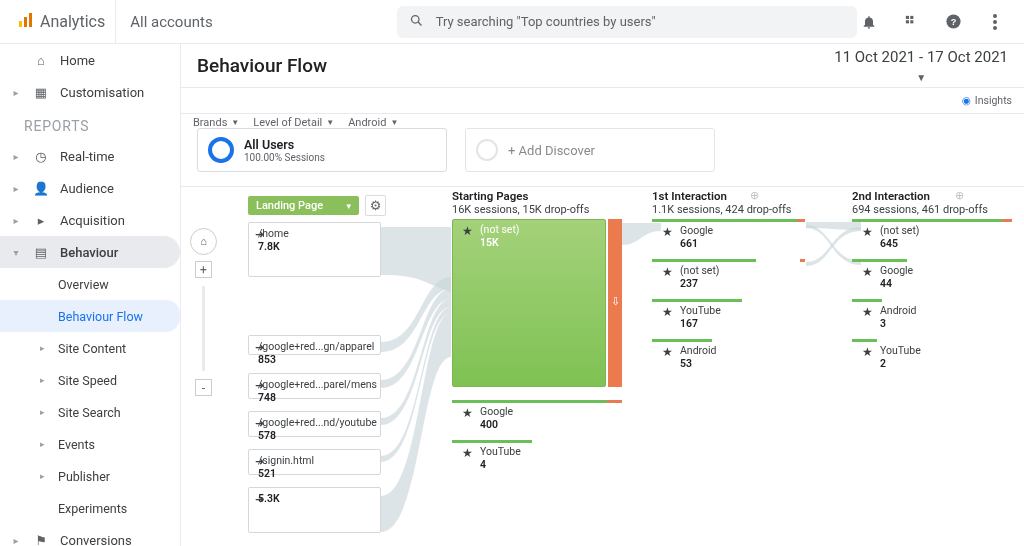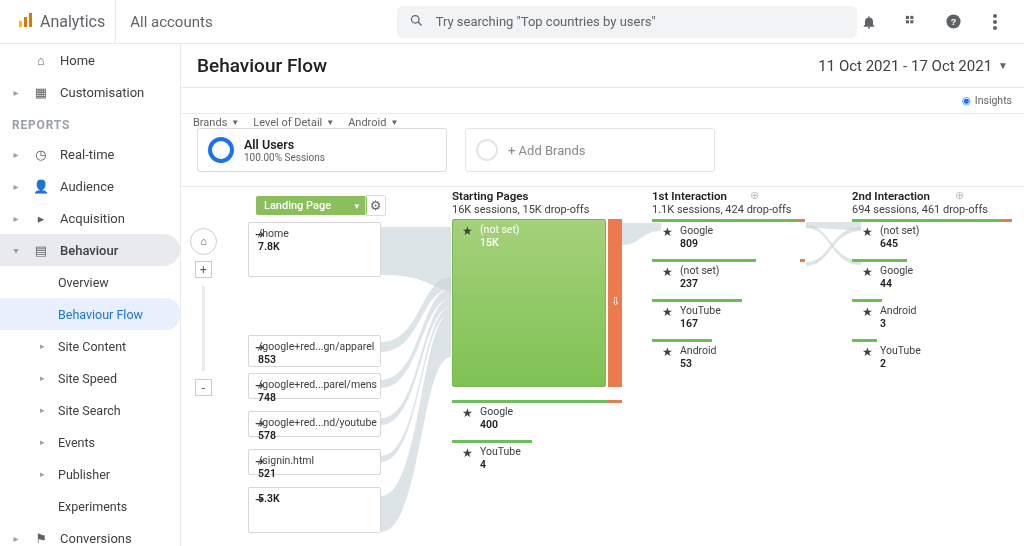--- a/index.html
+++ b/index.html
@@ -11,47 +11,47 @@
   .brand-name { color:#5f6368; font-size:16px; }
   .accounts { color:#5f6368; font-size:15px; padding:0 14px; }
   .search { flex:0 0 460px; margin-left:170px; display:flex; align-items:center; height:32px; background:#f1f3f4; border-radius:6px; padding:0 12px; gap:12px; color:#5f6368; }
   .header-right { margin-left:auto; display:flex; align-items:center; gap:20px; padding-right:10px; }
   .icon-btn { display:inline-flex; align-items:center; justify-content:center; width:22px; height:22px; color:#5f6368; }
   
   .left-nav { position:absolute; top:44px; left:0; bottom:0; width:181px; border-right:1px solid #e8eaed; overflow:hidden; background:#fff; }
   .nav-row { display:flex; align-items:center; height:32px; padding:0 8px 0 10px; gap:10px; color:#3c4043; font-size:13px; cursor:pointer; }
   .nav-row .chevron { width:12px; display:flex; justify-content:center; color:#9aa0a6; font-size:10px; }
   .nav-row .nav-icon { width:18px; color:#5f6368; display:flex; justify-content:center; }
-  .nav-section-label { font-size:12px; letter-spacing:0.8px; color:#9aa0a6; padding:10px 12px 6px; font-weight:700; }
+  .nav-section-label { font-size:14px; letter-spacing:0.8px; color:#9aa0a6; padding:10px 12px 6px; font-weight:400;margin-left:12px; }
   .nav-row.selected { background:#e8eaed; border-radius:0 16px 16px 0; font-weight:500; }
   .nav-sub { display:flex; align-items:center; height:32px; padding-left:40px; font-size:12.5px; color:#3c4043; cursor:pointer; }
   .nav-sub.active { background:#e8f0fe; color:#1a73e8; border-radius:0 14px 14px 0; }
   .nav-sub .sub-caret { width:12px; color:#9aa0a6; font-size:9px; margin-right:6px; }
   .beta { color:#d93025; font-size:9px; font-weight:700; position:relative; top:-4px; left:10px; }
   
   .main { position:absolute; top:44px; left:181px; right:0; bottom:0; overflow:hidden; }
   .breadcrumb-bar { display:flex; align-items:center; height:44px; padding:0 16px; border-bottom:1px solid #e8eaed; }
   .page-title { font-size:19px; font-weight:500; color:#202124; }
-  .date-range { margin-left:auto; font-size:15px; color:#3c4043; display:flex; align-items:center; gap:6px; }
+  .date-range { margin-left:auto; font-size:15px; color:#3c4043; display:flex; align-items:center; gap:6px;flex-direction:column; }
   .toolbar { display:flex; align-items:center; height:26px; padding:0 12px; border-bottom:1px solid #e8eaed; font-size:11px; color:#5f6368; gap:14px; }
   .toolbar .tool { display:flex; gap:4px; align-items:center; cursor:pointer;margin-top:44px; }
   .insights { margin-left:auto; display:flex; align-items:center; gap:4px; font-size:10.5px; color:#5f6368; cursor:pointer; }
   
   .segments { display:flex; gap:18px; padding:14px 16px 4px; }
   .seg-card { display:flex; align-items:center; border:1px solid #dadce0; border-radius:3px; width:250px; height:44px; padding:0 10px; gap:10px; }
   .seg-card.empty { opacity:0.75; }
   .seg-ring { width:26px; height:26px; border-radius:50%; border:4px solid #1a73e8; }
   .seg-ring.grey { border-color:#dadce0; border-width:2px; width:22px; height:22px; }
   .seg-title { font-size:12.5px; font-weight:600; color:#202124; }
   .seg-sub { font-size:10px; color:#5f6368; }
   
   .flow-wrap { position:relative; border-top:1px solid #e8eaed; margin-top:10px; height:376px; background:#fff; }
   .flow-header { position:absolute; font-size:11px; color:#3c4043; }
   .flow-header b { font-size:11.5px; font-weight:600; color:#202124; display:block; }
-  .landing-btn { position:absolute; left:75px; top:9px; width:111px; height:19px; background:#8bbf5b; color:#fff; font-size:11px; font-weight:500; border-radius:2px; display:flex; align-items:center; padding:0 8px; }
+  .landing-btn { position:absolute; left:67px; top:9px; width:111px; height:19px; background:#8bbf5b; color:#fff; font-size:11px; font-weight:500; border-radius:2px; display:flex; align-items:center; padding:0 8px; }
   .landing-btn::after { content:"▾"; margin-left:auto; font-size:9px; }
   .gear-btn { position:absolute; left:184px; top:8px; width:21px; height:21px; border:1px solid #dadce0; border-radius:2px; display:flex; align-items:center; justify-content:center; color:#5f6368; }
   .home-ctrl { position:absolute; left:9px; top:41px; display:flex; flex-direction:column; align-items:center; gap:6px; }
   .home-round { width:27px; height:27px; border:1px solid #ccc; border-radius:50%; display:flex; align-items:center; justify-content:center; font-size:11px; color:#5f6368; }
   .zoom-box { width:17px; height:17px; border:1px solid #ccc; display:flex; align-items:center; justify-content:center; font-size:12px; color:#5f6368; background:#fff; }
   .zoom-rail { width:3px; flex:0 0 85px; background:#e8eaed; margin:2px 0; }
   
   .node { position:absolute; border:1px solid #d5d7da; background:#fff; border-radius:2px; font-size:10.5px; padding:4px 6px 4px 9px; color:#3c4043; }
   .node .val { font-weight:600; color:#202124; }
   .node::before { content:"➜"; position:absolute; left:6px; top:5px; color:#3c4043; font-size:11px; }
@@ -233,21 +233,21 @@
   <div class="segments">
     <div class="seg-card">
       <div class="seg-ring"></div>
       <div>
         <div class="seg-title">All Users</div>
         <div class="seg-sub">100.00% Sessions</div>
       </div>
     </div>
     <div class="seg-card empty">
       <div class="seg-ring grey"></div>
-      <div style="color:#5f6368;">+ Add Brands</div>
+      <div style="color:#5f6368;">+ Add Discover</div>
     </div>
   </div>
 
   <div class="flow-wrap">
 
     <svg class="paths">
       <path d="M200,40 C240,40 240,40 270,40 L270,105 C240,95 240,88 200,88 Z"></path>
       <path d="M200,155 C240,155 240,90 270,90 L270,102 C240,102 240,165 200,165 Z"></path>
       <path d="M200,193 C240,193 240,102 270,102 L270,112 C240,112 240,201 200,201 Z"></path>
       <path d="M200,231 C240,231 240,112 270,112 L270,120 C240,120 240,238 200,238 Z"></path>
@@ -285,21 +285,21 @@
     <div class="flow-header" style="left:671px; top:2px;">
       <b>2nd Interaction</b>
       <span>694 sessions, 461 drop-offs</span>
       <span style="position:absolute; left:103px; top:0; color:#bdc1c6;">⊕</span>
     </div>
 
     <div class="node" style="left:67px; top:35px; width:133px; height:55px;">
       <div>/home</div>
       <div class="val">7.8K</div>
     </div>
-    <div class="node" style="left:67px; top:148px; width:133px; height:32px;">
+    <div class="node" style="left:67px; top:148px; width:133px; height:20px;">
       <div>/google+red...gn/apparel</div>
       <div class="val">853</div>
     </div>
     <div class="node" style="left:67px; top:186px; width:133px; height:26px;">
       <div>/google+red...parel/mens</div>
       <div class="val">748</div>
     </div>
     <div class="node" style="left:67px; top:224px; width:133px; height:26px;">
       <div>/google+red...nd/youtube</div>
       <div class="val">578</div>
@@ -330,21 +330,21 @@
     <div class="bar green" style="left:271px; top:253px; width:80px;"></div>
     <div class="snode" style="left:277px; top:258px;">
       <span>YouTube</span>
       <span class="val">4</span>
     </div>
 
     <div class="bar green" style="left:471px; top:32px; width:145px;"></div>
     <div class="bar red" style="left:616px; top:32px; width:8px;"></div>
     <div class="snode" style="left:477px; top:37px;">
       <span>Google</span>
-      <span class="val">809</span>
+      <span class="val">661</span>
     </div>
     <div class="bar green" style="left:471px; top:72px; width:104px;"></div>
     <div class="bar red" style="left:619px; top:72px; width:5px;"></div>
     <div class="snode" style="left:477px; top:77px;">
       <span>(not set)</span>
       <span class="val">237</span>
     </div>
     <div class="bar green" style="left:471px; top:112px; width:90px;"></div>
     <div class="snode" style="left:477px; top:117px;">
       <span>YouTube</span>

